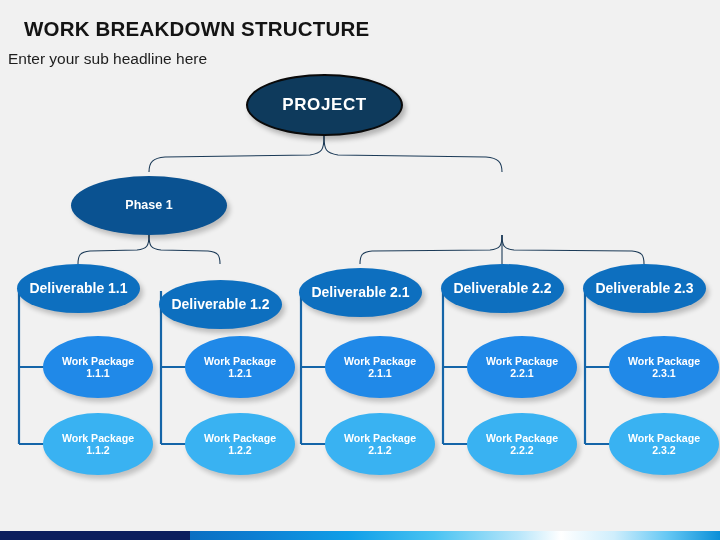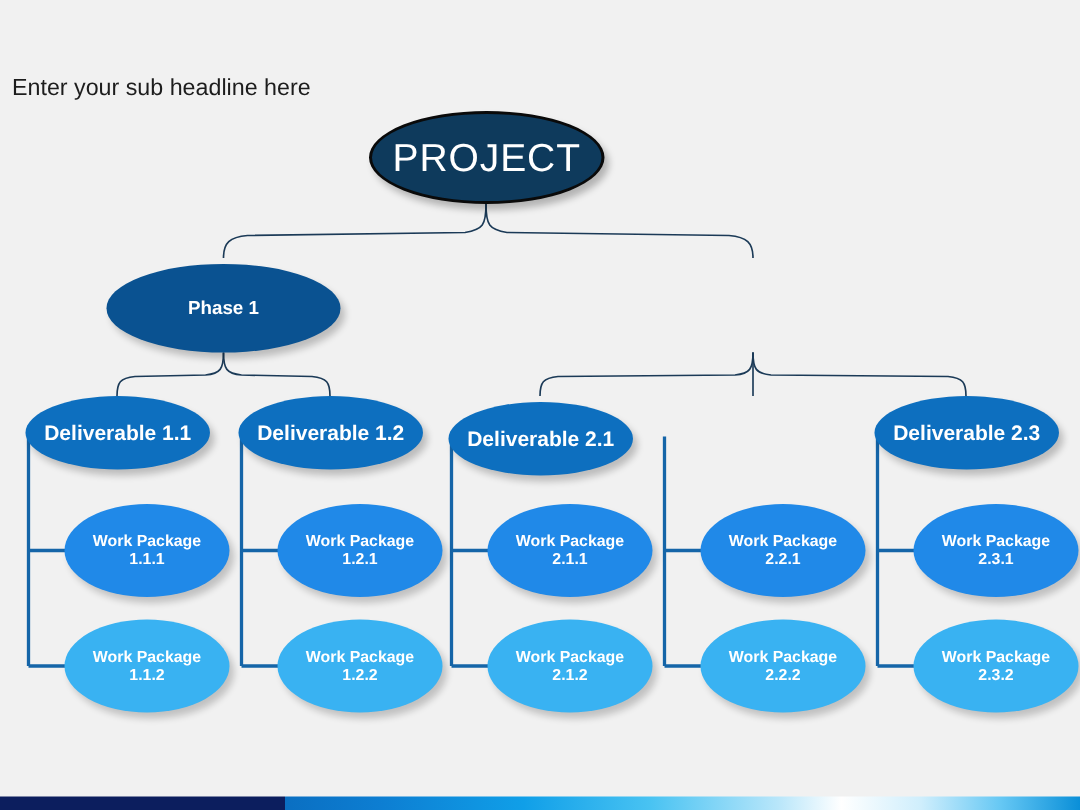--- a/index.html
+++ b/index.html
@@ -71,22 +71,22 @@
     text-align: center;
     color: #ffffff;
     box-sizing: border-box;
     line-height: 1.18;
   }
 
   
   .lvl-project {
     background: #0e3a5c;
     border: 2.5px solid #0a0a0a;
-    font-size: 26px;
-    font-weight: normal;
+    font-size: 17px;
+    font-weight: bold;
     letter-spacing: 0.6px;
     box-shadow: 3px 4px 5px rgba(0,0,0,0.26);
   }
   .lvl-phase {
     background: #0a5291;
     border: none;
     font-size: 12.5px;
     font-weight: bold;
     box-shadow: 3px 4px 5px rgba(0,0,0,0.22);
     text-align: center;
@@ -150,20 +150,21 @@
         #cfeefc 80%,
         #66c8f4 90%,
         #0a8fd8 100%);
   }
 </style>
 </head>
 <body>
 
 <div id="slide">
 
+  <div id="title">WORK BREAKDOWN STRUCTURE</div>
   <div id="subtitle">Enter your sub headline here</div>
 
   <svg id="connectors" viewBox="0 0 720 540" width="720" height="540">
 
     <path class="curve-link" d="M 324 136 C 324 150, 322 153, 310 155 L 165 157 C 153 158, 149 162, 149 172"></path>
     <path class="curve-link" d="M 324 136 C 324 150, 326 153, 338 155 L 486 157 C 498 158, 502 162, 502 172"></path>
 
     <path class="curve-link" d="M 149 235 C 149 246, 147 249, 137 250 L 90 251 C 80 252, 78 255, 78 264"></path>
     <path class="curve-link" d="M 149 235 C 149 246, 151 249, 161 250 L 208 251 C 218 252, 220 255, 220 264"></path>
 
@@ -186,25 +187,28 @@
     <span class="node-label">PROJECT</span>
   </div>
 
   <div class="node lvl-phase" style="left:71px; top:176px; width:156px; height:59px;">
     <span class="node-label">Phase 1</span>
   </div>
 
   <div class="node lvl-deliverable" style="left:17px; top:264px; width:123px; height:49px;">
     <span class="node-label">Deliverable 1.1</span>
   </div>
-  <div class="node lvl-deliverable" style="left:159px; top:264px; width:123px; height:49px;">
+  <div class="node lvl-deliverable" style="left:159px; top:280px; width:123px; height:49px;">
     <span class="node-label">Deliverable 1.2</span>
   </div>
   <div class="node lvl-deliverable" style="left:299px; top:268px; width:123px; height:49px;justify-content:center;">
     <span class="node-label">Deliverable 2.1</span>
+  </div>
+  <div class="node lvl-deliverable" style="left:441px; top:264px; width:123px; height:49px;">
+    <span class="node-label">Deliverable 2.2</span>
   </div>
   <div class="node lvl-deliverable" style="left:583px; top:264px; width:123px; height:49px;">
     <span class="node-label">Deliverable 2.3</span>
   </div>
 
   <div class="node lvl-wp1" style="left:43px; top:336px; width:110px; height:62px;">
     <span class="node-label">Work Package
 1.1.1</span>
   </div>
   <div class="node lvl-wp1" style="left:185px; top:336px; width:110px; height:62px;">

